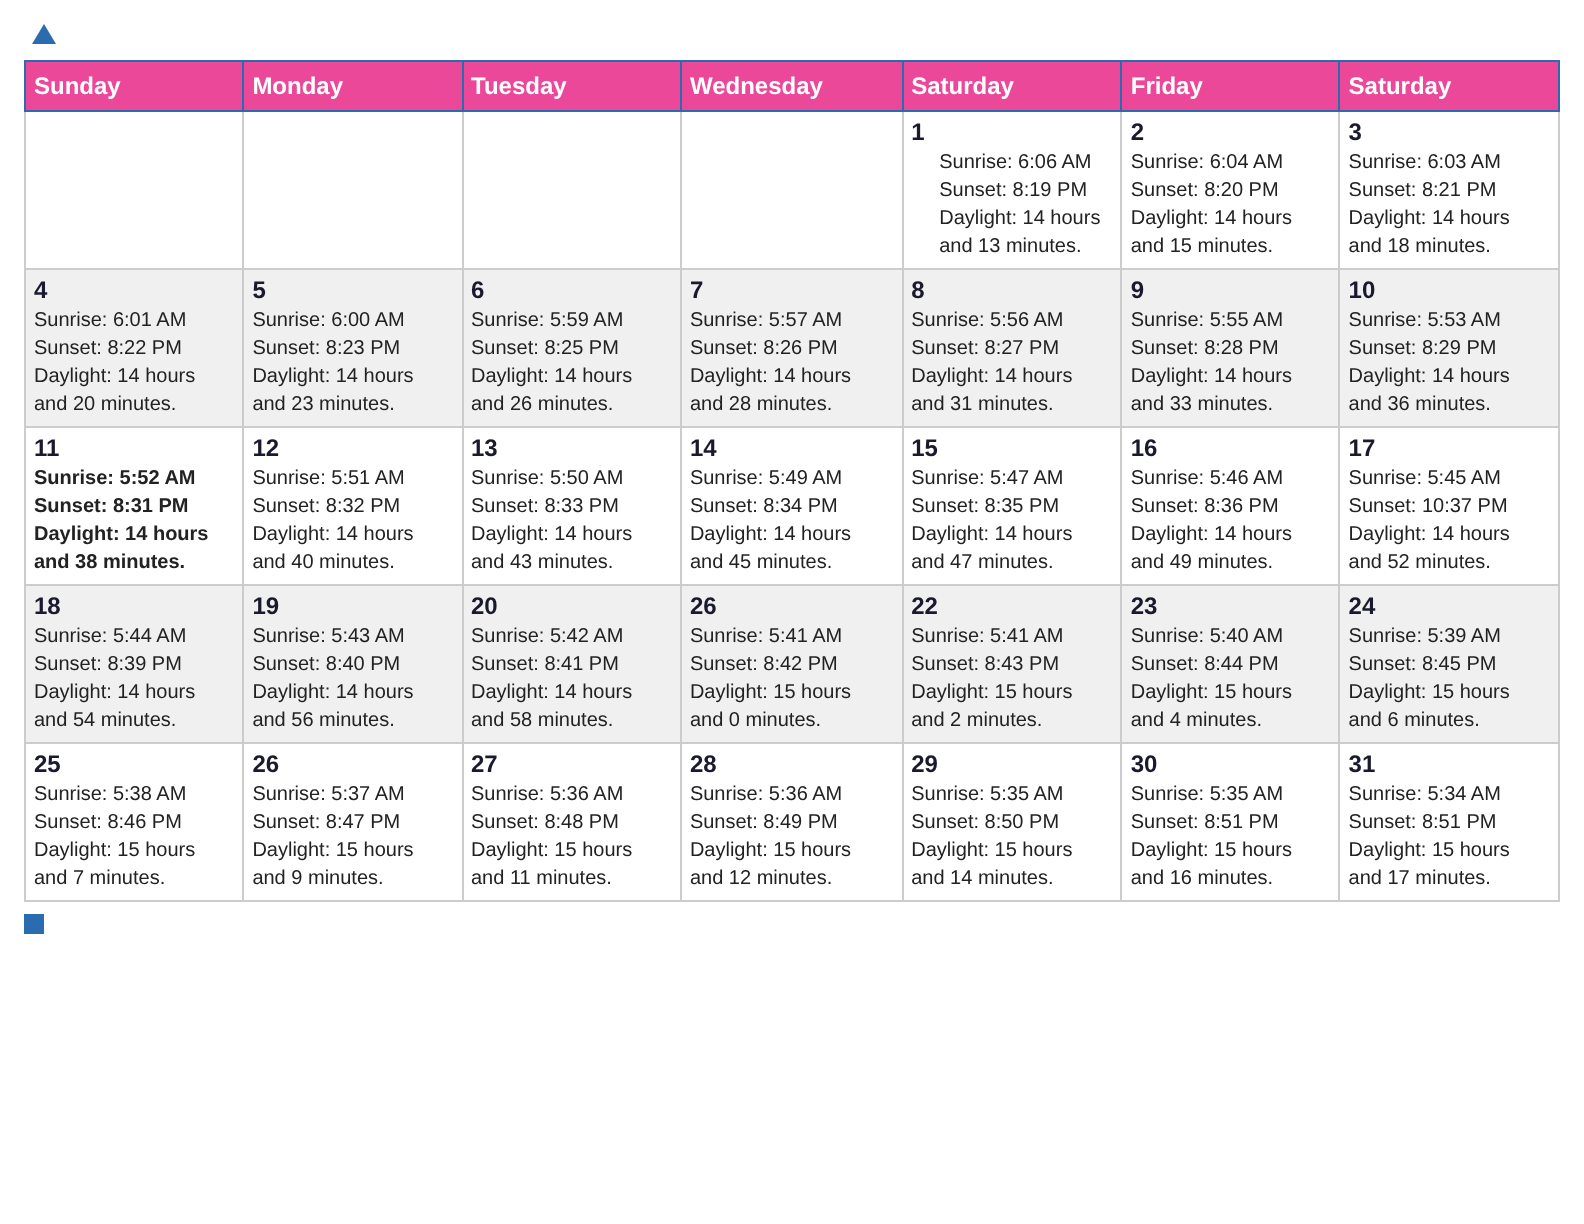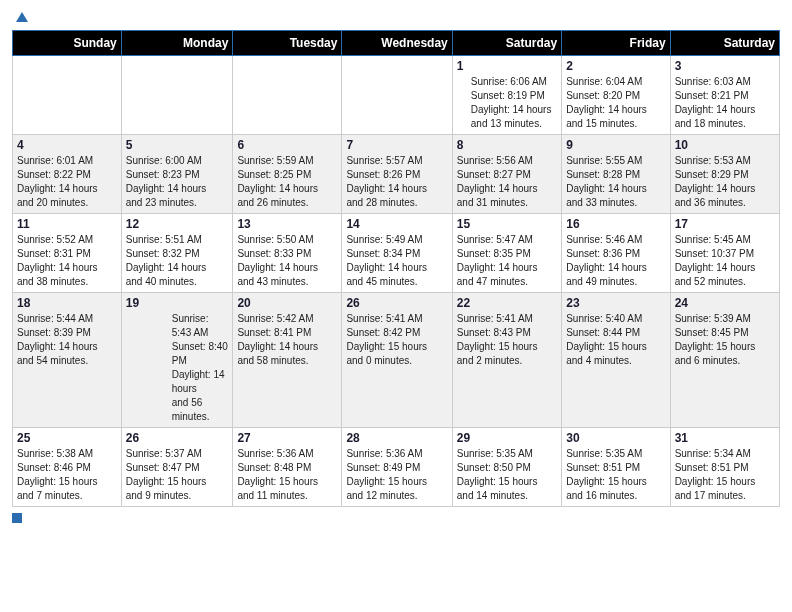--- a/index.html
+++ b/index.html
@@ -59,26 +59,26 @@
       font-size: 15px;
       color: #1a1a2e;
       font-weight: normal;
     }
     .calendar-table {
       width: 100%;
       border-collapse: collapse;
       border: 1px solid #ccc;
     }
     .calendar-table th {
-      background: #000000;
+      background: #ec4899;
       color: #fff;
       font-size: 12px;
       font-weight: bold;
       padding: 5px 4px;
-      text-align: right;
+      text-align: left;
       border: 1px solid #2b6cb0;
     }
     .calendar-table td {
       vertical-align: top;
       border: 1px solid #ccc;
       padding: 3px 4px;
       width: 113px;
       min-height: 70px;
       font-size: 10px;
       color: #222;
@@ -225,21 +225,21 @@
             <span class="day-num">10</span>
             <div class="day-info" style="white-space: pre-line;">Sunrise: 5:53 AM
 Sunset: 8:29 PM
 Daylight: 14 hours
 and 36 minutes.</div>
           </td>
         </tr>
         <tr>
           <td>
             <span class="day-num">11</span>
-            <div class="day-info" style="white-space: pre-line;">Sunrise: 5:52 AM
+            <div class="day-info" style="white-space: pre-line; font-weight: bold;">Sunrise: 5:52 AM
 Sunset: 8:31 PM
 Daylight: 14 hours
 and 38 minutes.</div>
           </td>
           <td>
             <span class="day-num">12</span>
             <div class="day-info" style="white-space: pre-line;">Sunrise: 5:51 AM
 Sunset: 8:32 PM
 Daylight: 14 hours
 and 40 minutes.</div>
@@ -283,21 +283,21 @@
         <tr>
           <td>
             <span class="day-num">18</span>
             <div class="day-info" style="white-space: pre-line;">Sunrise: 5:44 AM
 Sunset: 8:39 PM
 Daylight: 14 hours
 and 54 minutes.</div>
           </td>
           <td>
             <span class="day-num">19</span>
-            <div class="day-info" style="white-space: pre-line; margin-left: 46px;">Sunrise: 5:43 AM
+            <div class="day-info" style="white-space: pre-line;">Sunrise: 5:43 AM
 Sunset: 8:40 PM
 Daylight: 14 hours
 and 56 minutes.</div>
           </td>
           <td>
             <span class="day-num">20</span>
             <div class="day-info" style="white-space: pre-line;">Sunrise: 5:42 AM
 Sunset: 8:41 PM
 Daylight: 14 hours
 and 58 minutes.</div>

